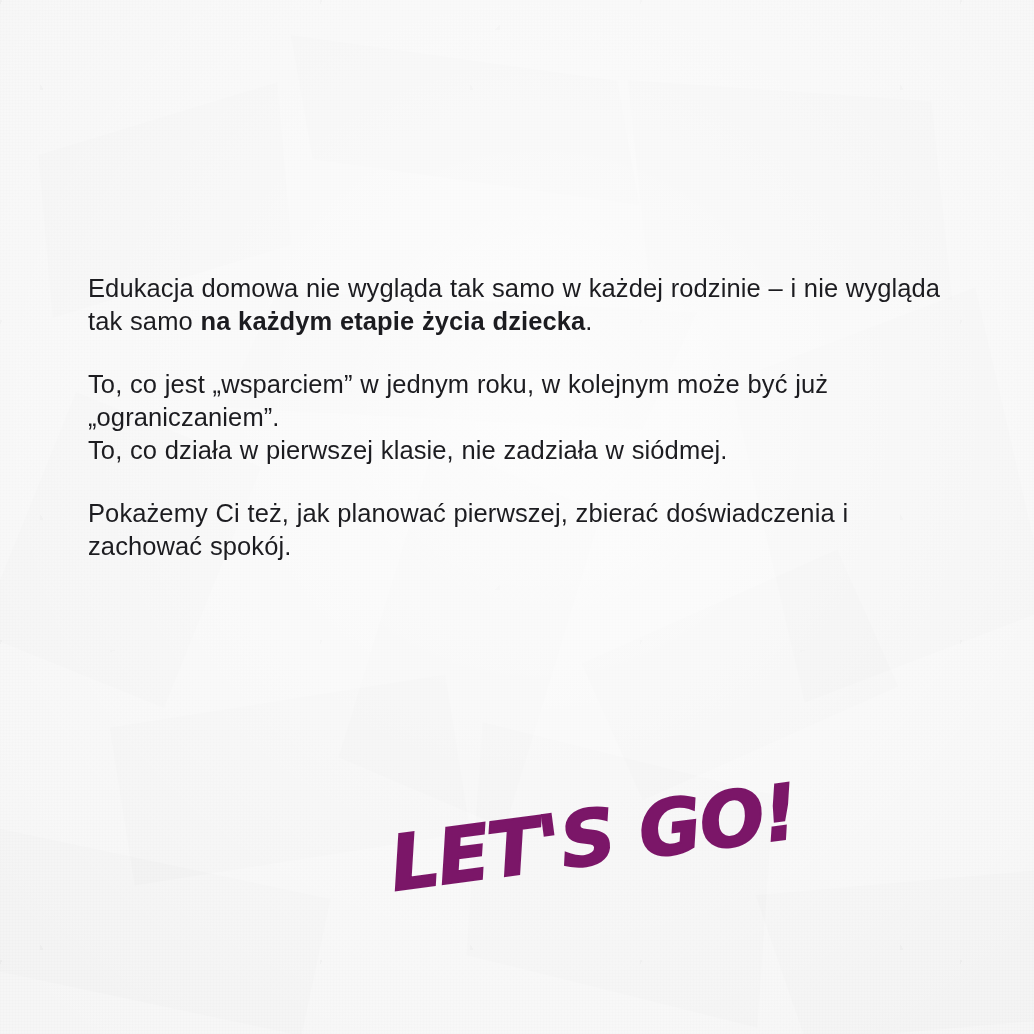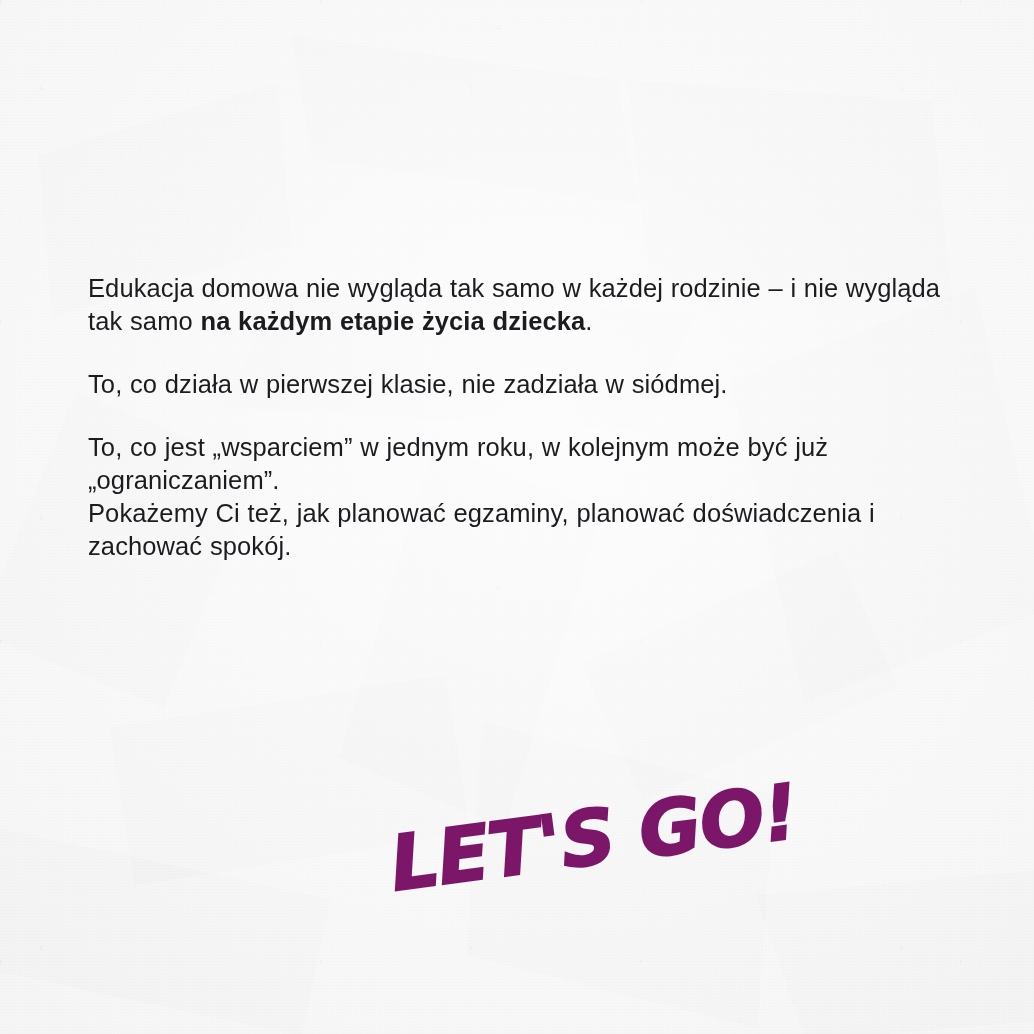--- a/index.html
+++ b/index.html
@@ -130,20 +130,20 @@
     <span class="b9"></span>
     <span class="b10"></span>
     <span class="b11"></span>
     <span class="b12"></span>
   </div>
   <div class="bg-noise"></div>
   <div class="bg-wash"></div>
 
   <div class="copy" style="color: rgb(28, 28, 32);">
     <p class="para"><span>Edukacja domowa nie wygląda tak samo w każdej rodzinie – i nie wygląda tak samo </span><b>na każdym etapie życia dziecka</b><span>.</span></p>
+    <p class="para tight"><span>To, co jest „wsparciem” w jednym roku, w kolejnym może być już „ograniczaniem”.</span></p>
     <p class="para"><span>To, co działa w pierwszej klasie, nie zadziała w siódmej.</span></p>
-    <p class="para tight"><span>To, co jest „wsparciem” w jednym roku, w kolejnym może być już „ograniczaniem”.</span></p>
-    <p class="para tight"><span>Pokażemy Ci też, jak planować egzaminy, planować doświadczenia i zachować spokój.</span></p>
+    <p class="para tight"><span>Pokażemy Ci też, jak planować pierwszej, zbierać doświadczenia i zachować spokój.</span></p>
   </div>
 
   <div class="lets-go" style="color: rgb(123, 22, 104); -webkit-text-stroke: 2px rgb(123, 22, 104);">LET'S GO!</div>
 
 </div>
 
 </body></html>

